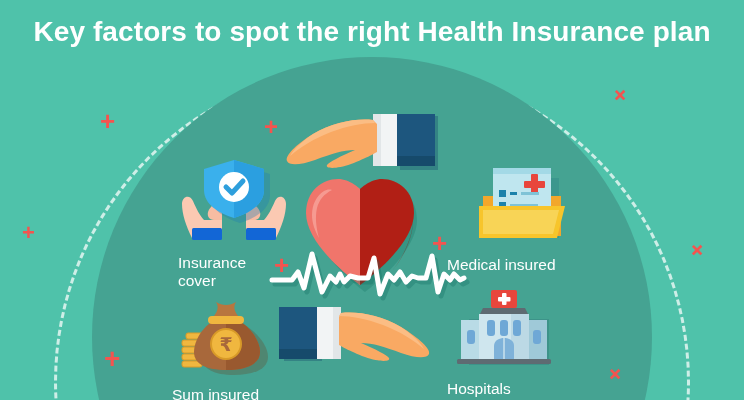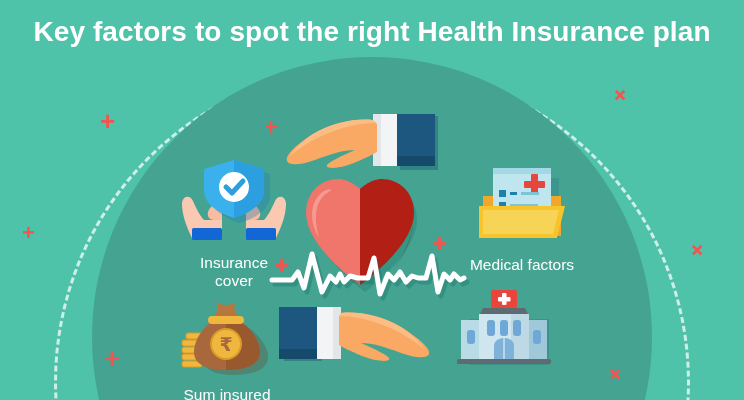--- a/index.html
+++ b/index.html
@@ -26,21 +26,21 @@
   .mark{position:absolute;color:#f4544f;font-weight:700;line-height:1;
         font-family:"Liberation Sans", sans-serif;}
 
   
   .title{
     position:absolute;top:16px;left:0;width:744px;text-align:center;
     color:#ffffff;font-size:28px;font-weight:700;letter-spacing:.1px;
   }
 
   
-  .node{position:absolute;text-align:center;}
+  .node{position:absolute;}
   .node .label{
     color:#ffffff;font-size:15.5px;font-weight:400;line-height:1.18;
     margin-top:6px;white-space:pre-line;
   }
 
   .icon-wrap{position:relative;margin:0 auto;}
 
   
   .heart{position:absolute;left:300px;top:175px;width:130px;height:120px;}
   .heart svg{display:block;}
@@ -191,21 +191,21 @@
           <rect x="42" y="32" width="18" height="3" fill="#7fc3d6"></rect>
           <rect x="20" y="42" width="7" height="7" fill="#1b82ab"></rect>
           <rect x="31" y="44" width="28" height="3" fill="#7fc3d6"></rect>
           <rect x="31" y="51" width="22" height="3" fill="#7fc3d6"></rect>
 
           <path d="M0,46 L86,46 L78,78 L0,78 Z" fill="#f7c52b"></path>
           <path d="M4,50 L80,50 L74,74 L4,74 Z" fill="#fae07a" opacity=".55"></path>
         </g>
       </svg>
     </div>
-    <div class="label">Medical factors</div>
+    <div class="label">Medical insured</div>
   </div>
 
   <div class="node n-sum">
     <div class="icon-wrap">
       <svg width="110" height="78" viewBox="0 0 110 78">
         <g transform="translate(8,0)">
 
           <g fill="#f0b73f" stroke="#d89a28" stroke-width="1">
             <rect x="2" y="42" width="20" height="6" rx="2"></rect>
             <rect x="2" y="49" width="20" height="6" rx="2"></rect>
@@ -262,15 +262,16 @@
             <rect x="72" y="42" width="8" height="14" rx="3"></rect>
           </g>
 
           <path d="M33,72 L33,58 C33,52 39,50 43,50 C47,50 53,52 53,58 L53,72 Z" fill="#7fb2d9"></path>
           <rect x="42" y="50" width="2" height="22" fill="#cfe6ee" opacity=".7"></rect>
 
           <rect x="-4" y="71" width="94" height="5" rx="1.5" fill="#5e6b72"></rect>
         </g>
       </svg>
     </div>
+    <div class="label">Hospitals</div>
   </div>
 
 </div>
 
 </body></html>

